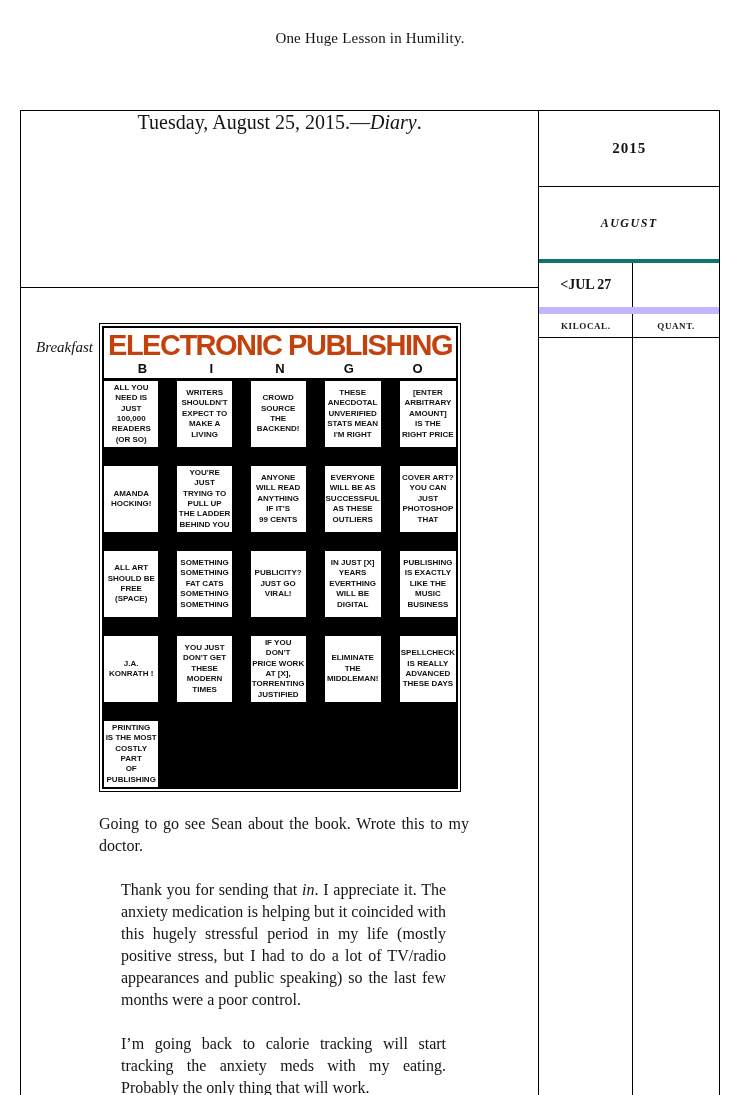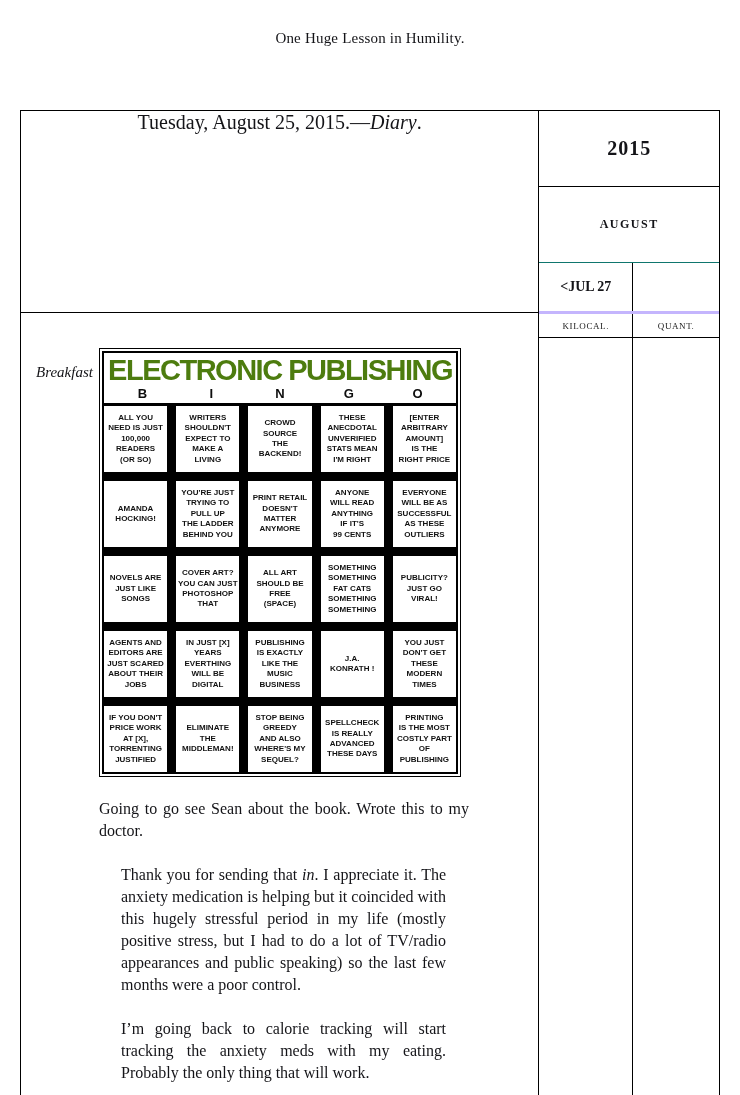--- a/index.html
+++ b/index.html
@@ -45,36 +45,36 @@
     padding: 2px;
     background: #fff;
   }
   .bingo-inner { border: 2px solid #000; }
   .bingo-header { padding: 3px 4px 2px 4px; }
   .bingo-title {
     font-family: "Liberation Sans", sans-serif;
     font-weight: bold;
     font-size: 29px;
     letter-spacing: -1.5px;
-    text-align: right;
+    text-align: center;
     white-space: nowrap;
     line-height: 1.0;
-    color: #4d7c0f;
+    color: #c2410c;
   }
   .bingo-letters { display: flex; margin-top: 1px; }
   .bingo-letters span {
     flex: 1; text-align: center;
     font-family: "Liberation Sans", sans-serif;
     font-weight: bold; font-size: 13px; color: #0d0d0d;
   }
   .bingo-grid {
     display: grid;
     grid-template-columns: repeat(5, 1fr);
     grid-auto-rows: 66px;
-    gap: 9px;
+    gap: 19px;
     background: #000;
     border-top: 3px solid #000;
   }
   .bingo-cell {
     background: #fff;
     display: flex; align-items: center; justify-content: center;
     text-align: center;
     white-space: pre-line;
     font-family: "Liberation Sans", sans-serif;
     font-weight: bold;
@@ -96,38 +96,38 @@
     width: 325px;
     font-size: 16px; line-height: 22px;
     text-align: justify;
   }
 
   
   .side-col { width: 180px; display: flex; flex-direction: column; }
   .side-year {
     height: 76px; border-bottom: 1px solid #000;
     display: flex; align-items: center; justify-content: center;
-    font-weight: bold; font-size: 20px; letter-spacing: 1px;
+    font-weight: bold; font-size: 15px; letter-spacing: 1px;
   }
   .side-month {
-    height: 76px; border-bottom: 1px solid #0f766e;
-    display: flex; align-items: center; justify-content: center;
-    font-weight: bold; font-size: 12px; letter-spacing: 1.5px;
-  }
-  .side-prev-row { height: 51px; border-bottom: 3px solid #c4b5fd; display: flex; }
+    height: 76px; border-bottom: 4px solid #0f766e;
+    display: flex; align-items: center; justify-content: center;
+    font-weight: bold; font-size: 12px; letter-spacing: 1.5px; font-style: italic;
+  }
+  .side-prev-row { height: 51px; border-bottom: 7px solid #c4b5fd; display: flex; }
   .side-prev-cell {
     width: 94px; border-right: 1px solid #000;
     display: flex; align-items: center; justify-content: center;
     font-weight: bold; font-size: 14px;
   }
   .side-prev-empty { flex: 1; }
   .side-headers { height: 24px; border-bottom: 1px solid #000; display: flex; }
   .side-header-cell {
     display: flex; align-items: center; justify-content: center;
-    font-size: 9px; letter-spacing: 0.6px; color: #1a1a1a;
+    font-size: 9px; letter-spacing: 0.6px; color: #1a1a1a; font-weight: bold;
   }
   .side-header-cell.kilocal { width: 94px; border-right: 1px solid #000; }
   .side-header-cell.quant { flex: 1; }
   .side-body { flex: 1; display: flex; }
   .side-body-kilocal { width: 94px; border-right: 1px solid #000; }
   .side-body-quant { flex: 1; }
 </style>
 </head>
 <body>
 
@@ -182,58 +182,46 @@
 AMOUNT]
 IS THE
 RIGHT PRICE</div>
             <div class="bingo-cell">AMANDA
 HOCKING!</div>
             <div class="bingo-cell">YOU'RE JUST
 TRYING TO
 PULL UP
 THE LADDER
 BEHIND YOU</div>
-            <div class="bingo-cell">PRINT RETAIL
-DOESN'T
-MATTER
-ANYMORE</div>
             <div class="bingo-cell">ANYONE
 WILL READ
 ANYTHING
 IF IT'S
 99 CENTS</div>
             <div class="bingo-cell">EVERYONE
 WILL BE AS
 SUCCESSFUL
 AS THESE
 OUTLIERS</div>
-            <div class="bingo-cell">NOVELS ARE
-JUST LIKE
-SONGS</div>
             <div class="bingo-cell">COVER ART?
 YOU CAN JUST
 PHOTOSHOP
 THAT</div>
             <div class="bingo-cell">ALL ART
 SHOULD BE
 FREE
 (SPACE)</div>
             <div class="bingo-cell">SOMETHING
 SOMETHING
 FAT CATS
 SOMETHING
 SOMETHING</div>
             <div class="bingo-cell">PUBLICITY?
 JUST GO
 VIRAL!</div>
-            <div class="bingo-cell">AGENTS AND
-EDITORS ARE
-JUST SCARED
-ABOUT THEIR
-JOBS</div>
             <div class="bingo-cell">IN JUST [X]
 YEARS
 EVERTHING
 WILL BE
 DIGITAL</div>
             <div class="bingo-cell">PUBLISHING
 IS EXACTLY
 LIKE THE
 MUSIC
 BUSINESS</div>
@@ -245,25 +233,20 @@
 MODERN
 TIMES</div>
             <div class="bingo-cell">IF YOU DON'T
 PRICE WORK
 AT [X],
 TORRENTING
 JUSTIFIED</div>
             <div class="bingo-cell">ELIMINATE
 THE
 MIDDLEMAN!</div>
-            <div class="bingo-cell">STOP BEING
-GREEDY
-AND ALSO
-WHERE'S MY
-SEQUEL?</div>
             <div class="bingo-cell">SPELLCHECK
 IS REALLY
 ADVANCED
 THESE DAYS</div>
             <div class="bingo-cell">PRINTING
 IS THE MOST
 COSTLY PART
 OF
 PUBLISHING</div>
           </div>

